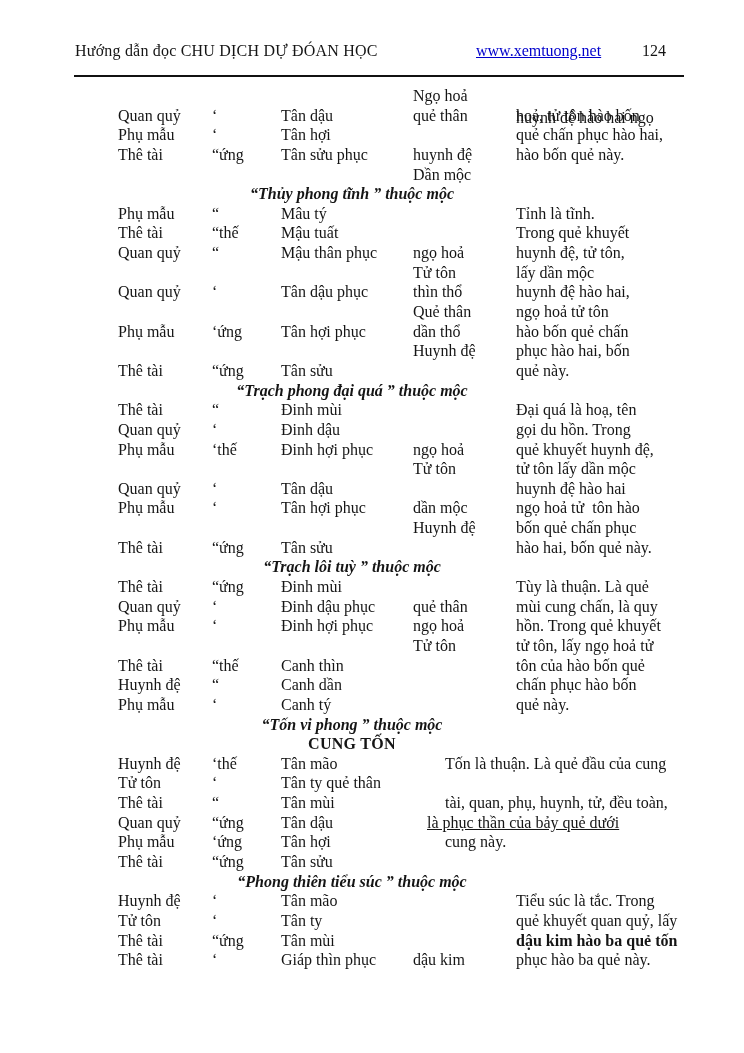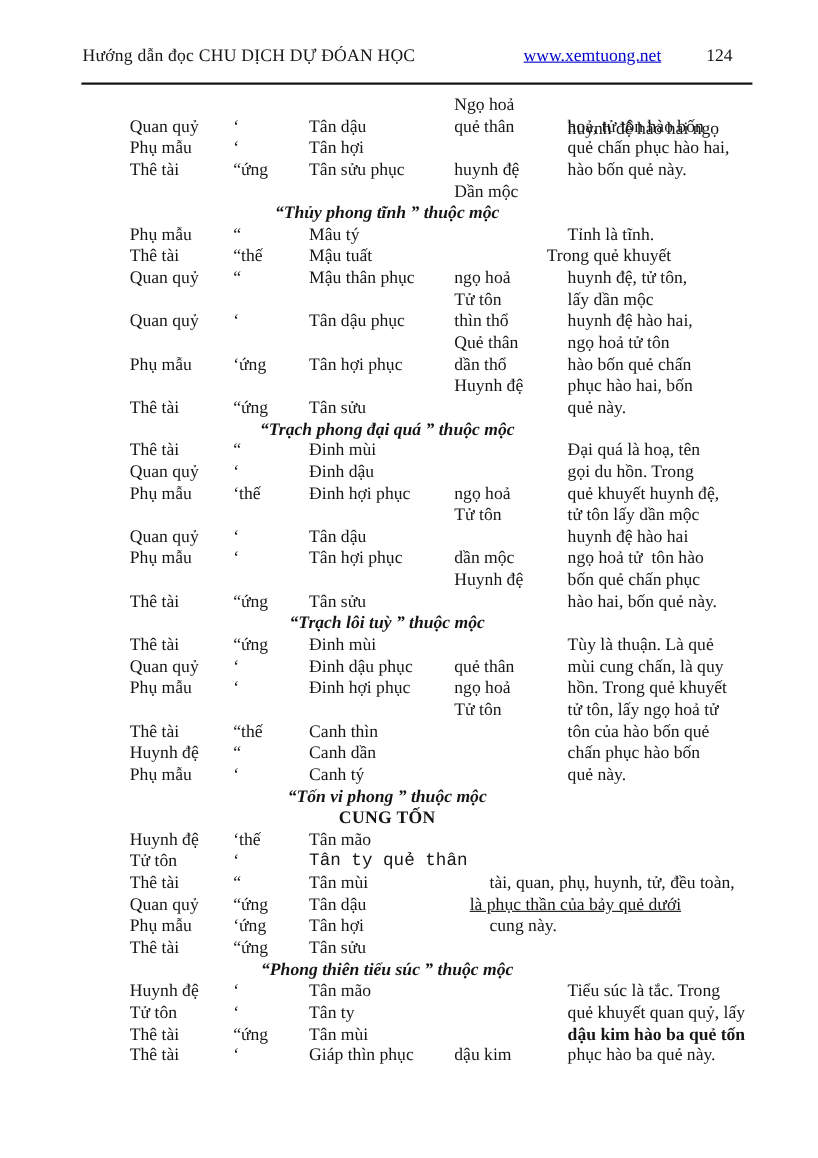--- a/index.html
+++ b/index.html
@@ -62,21 +62,21 @@
       <div class="row">
         <span class="cell" style="left: 118px;">Phụ mẫu</span>
         <span class="cell" style="left: 212px;">“</span>
         <span class="cell" style="left: 281px;">Mâu tý</span>
         <span class="cell" style="left: 516px;">Tỉnh là tĩnh.</span>
       </div>
       <div class="row">
         <span class="cell" style="left: 118px;">Thê tài</span>
         <span class="cell" style="left: 212px;">“thế</span>
         <span class="cell" style="left: 281px;">Mậu tuất</span>
-        <span class="cell" style="left: 497px;">Trong quẻ khuyết</span>
+        <span class="cell" style="left: 516px;">Trong quẻ khuyết</span>
       </div>
       <div class="row">
         <span class="cell" style="left: 118px;">Quan quỷ</span>
         <span class="cell" style="left: 212px;">“</span>
         <span class="cell" style="left: 281px;">Mậu thân phục</span>
         <span class="cell" style="left: 413px;">ngọ hoả</span>
         <span class="cell" style="left: 516px;">huynh đệ, tử tôn,</span>
       </div>
       <div class="row">
         <span class="cell" style="left: 413px;">Tử tôn</span>
@@ -199,25 +199,26 @@
         <span class="cell" style="left: 212px;">‘</span>
         <span class="cell" style="left: 281px;">Canh tý</span>
         <span class="cell" style="left: 516px;">quẻ này.</span>
       </div>
       <div class="row heading"><span>“Tốn vi phong ” thuộc mộc</span></div>
       <div class="row cung"><span>CUNG TỐN</span></div>
       <div class="row">
         <span class="cell" style="left: 118px;">Huynh đệ</span>
         <span class="cell" style="left: 212px;">‘thế</span>
         <span class="cell" style="left: 281px;">Tân mão</span>
+        <span class="cell" style="left: 445px;">Tốn là thuận. Là quẻ đầu của cung</span>
       </div>
       <div class="row">
         <span class="cell" style="left: 118px;">Tử tôn</span>
         <span class="cell" style="left: 212px;">‘</span>
-        <span class="cell" style="left: 281px; font-family: Liberation Mono, monospace;">Tân ty quẻ thân</span>
+        <span class="cell" style="left: 281px;">Tân ty quẻ thân</span>
       </div>
       <div class="row">
         <span class="cell" style="left: 118px;">Thê tài</span>
         <span class="cell" style="left: 212px;">“</span>
         <span class="cell" style="left: 281px;">Tân mùi</span>
         <span class="cell" style="left: 445px;">tài, quan, phụ, huynh, tử, đều toàn,</span>
       </div>
       <div class="row">
         <span class="cell" style="left: 118px;">Quan quỷ</span>
         <span class="cell" style="left: 212px;">“ứng</span>

